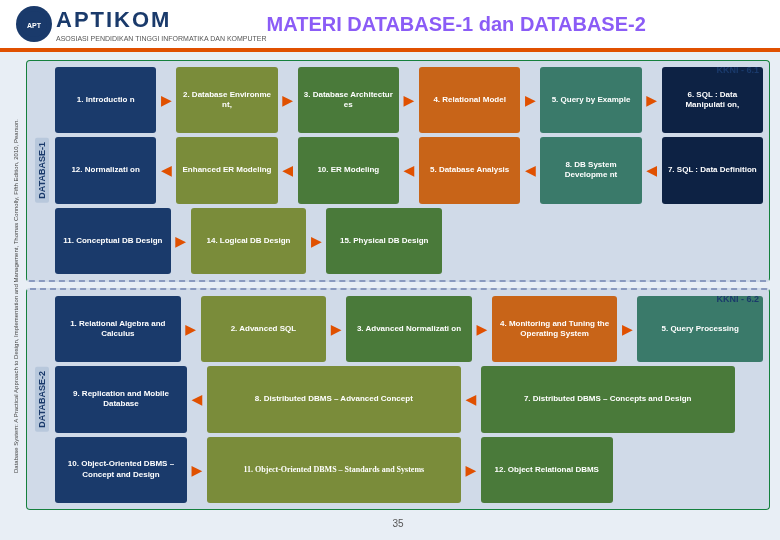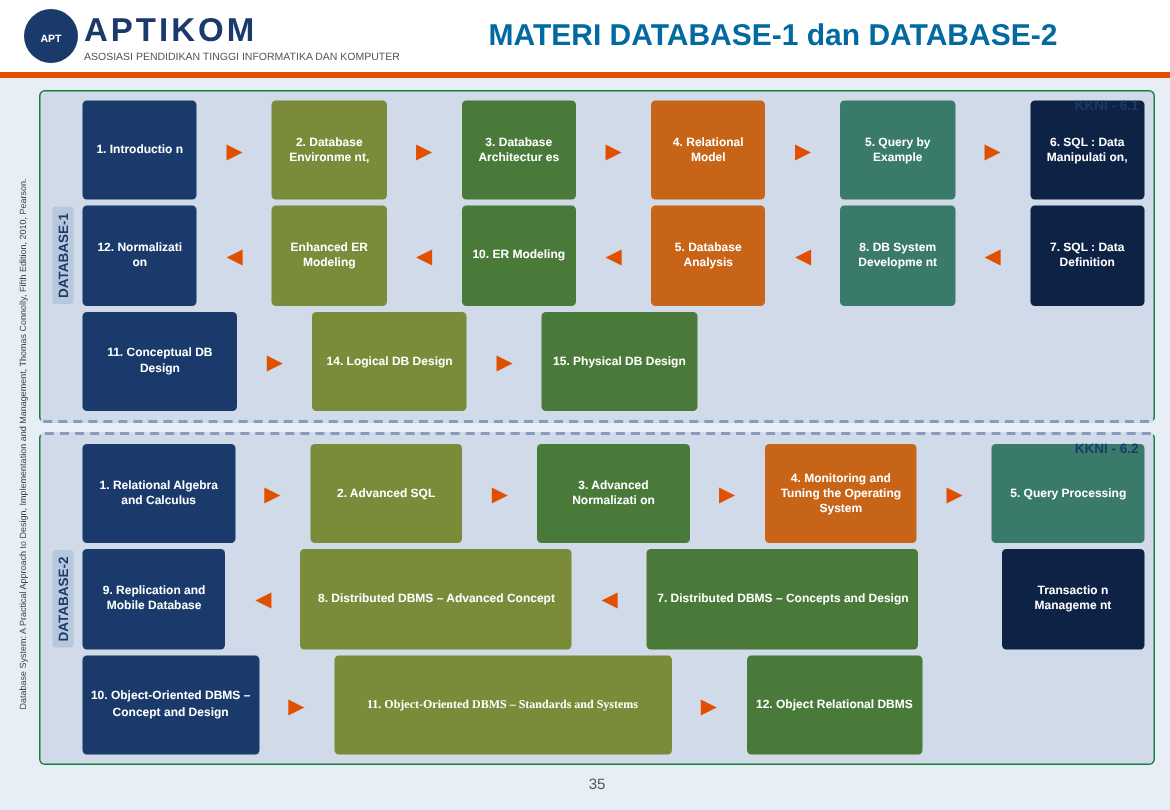--- a/index.html
+++ b/index.html
@@ -42,24 +42,23 @@
       color: #1a3a6b;
       letter-spacing: 2px;
     }
     .logo-sub {
       font-size: 7px;
       color: #555;
       margin-top: 2px;
     }
     .header-title {
       flex: 1;
-      text-align: center;
       font-size: 20px;
       font-weight: bold;
-      color: #0369a1;
+      color: #8b5cf6;
     }
     
     .main-content {
       background: #e8eef5;
       height: calc(540px - 52px);
       padding: 8px 10px;
       display: flex;
       flex-direction: column;
       gap: 6px;
       position: relative;
@@ -104,21 +103,21 @@
     
     .cards-area {
       flex: 1;
       display: flex;
       flex-direction: column;
       gap: 4px;
     }
     .cards-row {
       display: flex;
       flex-direction: row;
-      gap: 19px;
+      gap: 4px;
       flex: 1;
     }
     .card {
       border-radius: 3px;
       padding: 4px 5px;
       font-size: 8px;
       display: flex;
       align-items: center;
       justify-content: center;
       text-align: center;
@@ -272,21 +271,20 @@
             <div class="card card-teal">5. Query Processing</div>
           </div>
 
           <div class="cards-row">
             <div class="card card-dark-blue">9. Replication and Mobile Database</div>
             <div class="arrow-right" style="color:#e05000;">◀</div>
             <div class="card card-olive" style="flex:2;">8. Distributed DBMS – Advanced Concept</div>
             <div class="arrow-right" style="color:#e05000;">◀</div>
             <div class="card card-green" style="flex:2;">7. Distributed DBMS – Concepts and Design</div>
             <div style="flex:0.2;"></div>
-            <div class="card card-dark-navy">Transactio n Manageme nt</div>
           </div>
 
           <div class="cards-row">
             <div class="card card-dark-blue">10. Object-Oriented DBMS – Concept and Design</div>
             <div class="arrow-right">▶</div>
             <div class="card card-olive" style="flex:2;font-family:Liberation Serif, serif;">11. Object-Oriented DBMS – Standards and Systems</div>
             <div class="arrow-right">▶</div>
             <div class="card card-green">12. Object Relational DBMS</div>
             <div style="flex:1.2;"></div>
           </div>

